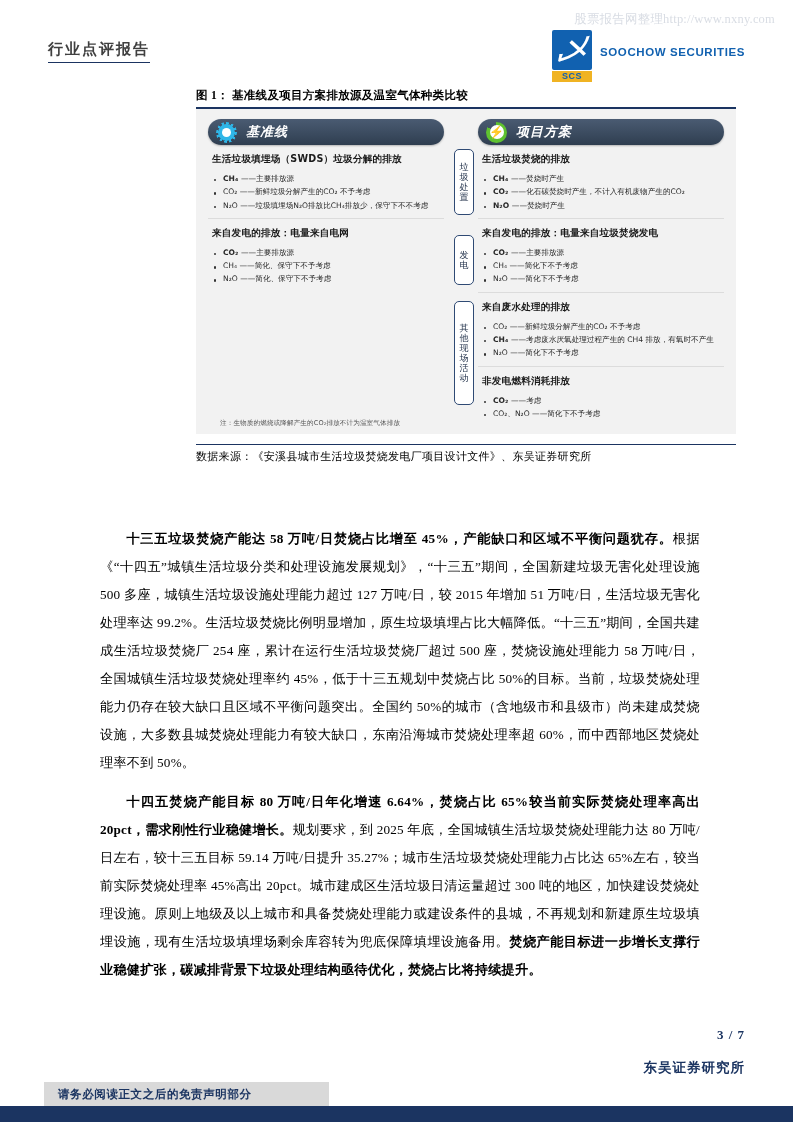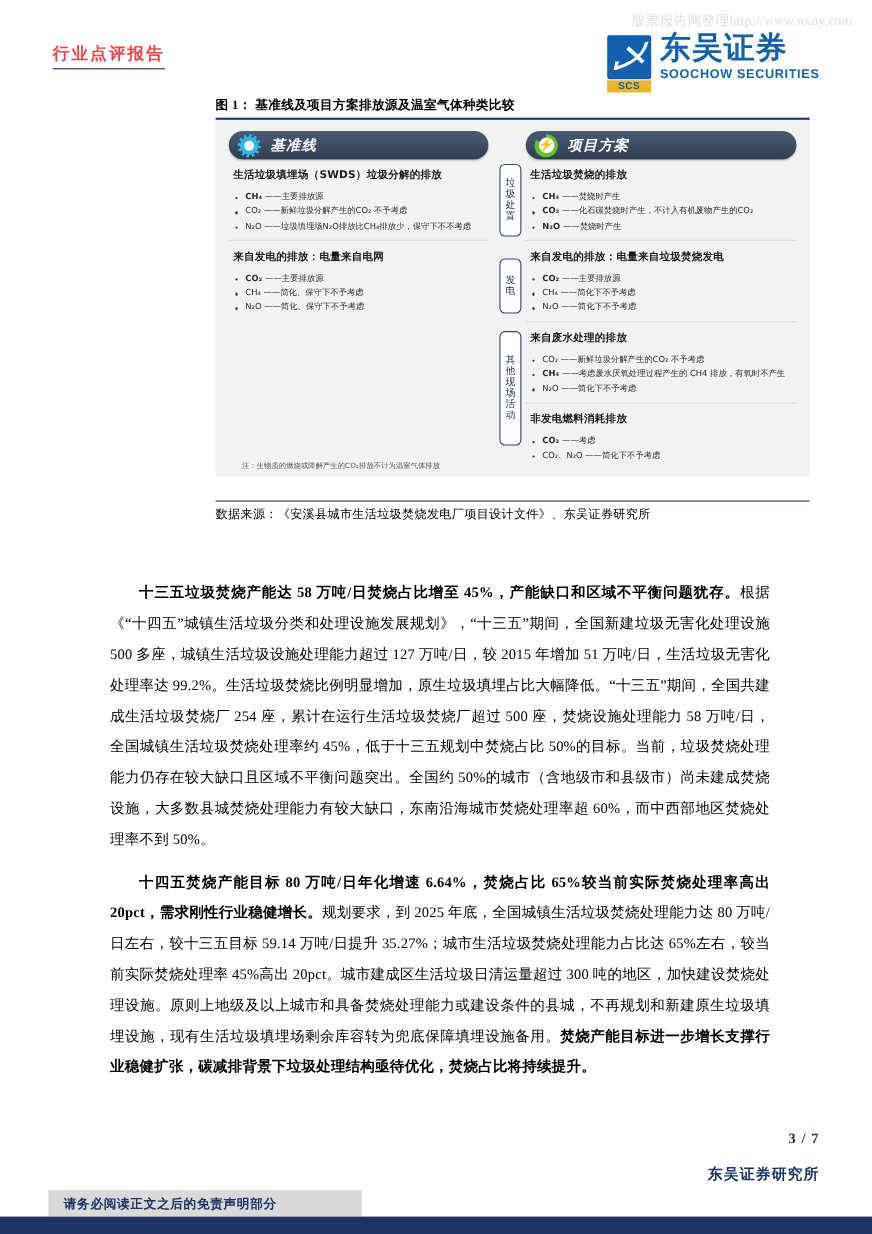--- a/index.html
+++ b/index.html
@@ -17,21 +17,21 @@
   .watermark{
     position:absolute;top:11px;right:18px;
     font-size:12.5px;color:#d9dde4;
     letter-spacing:.2px;white-space:nowrap;
     font-family:"Liberation Serif",serif;
   }
 
   
   .hdr-title{
     position:absolute;left:48px;top:40px;
-    font-size:15px;font-weight:bold;color:#ef4444;
+    font-size:15px;font-weight:bold;color:#404040;
     letter-spacing:2px;
     padding-bottom:3px;
     border-bottom:1.6px solid #1b3461;
     font-family:Liberation Mono, monospace;
   }
   .brand{
     position:absolute;right:48px;top:30px;
     display:flex;align-items:center;gap:8px;
   }
   .brand-mark{
@@ -149,21 +149,21 @@
   .rightcontent{flex:1;}
 
   .fig-note{
     position:absolute;left:24px;bottom:6px;
     font-size:6.6px;color:#555;
     font-family:"DejaVu Sans",sans-serif;
     letter-spacing:.1px;
     text-align:center;
   }
   .fig-source{
-    margin-top:21px;padding-top:4px;
+    margin-top:10px;padding-top:4px;
     border-top:1.6px solid #1b3461;
     font-size:11px;color:#000;letter-spacing:.3px;
   }
 
   
   .content{
     position:absolute;left:100px;top:525px;width:600px;
   }
   .para{
     font-size:13.2px;line-height:2.12;color:#000;
@@ -207,21 +207,20 @@
   <div class="watermark">股票报告网整理http://www.nxny.com</div>
 
   <div class="hdr-title">行业点评报告</div>
 
   <div class="brand">
     <div class="brand-mark">
       <div class="s">乄</div>
       <div class="scs">SCS</div>
     </div>
     <div class="brand-txt">
-      <div class="brand-cn">东吴证券</div>
       <div class="brand-en">SOOCHOW SECURITIES</div>
     </div>
   </div>
 
   <div class="fig">
     <div class="fig-caption">图 1： 基准线及项目方案排放源及温室气体种类比较</div>
     <div class="fig-rule"></div>
 
     <div class="fig-body">
       <div class="fig-cols">

